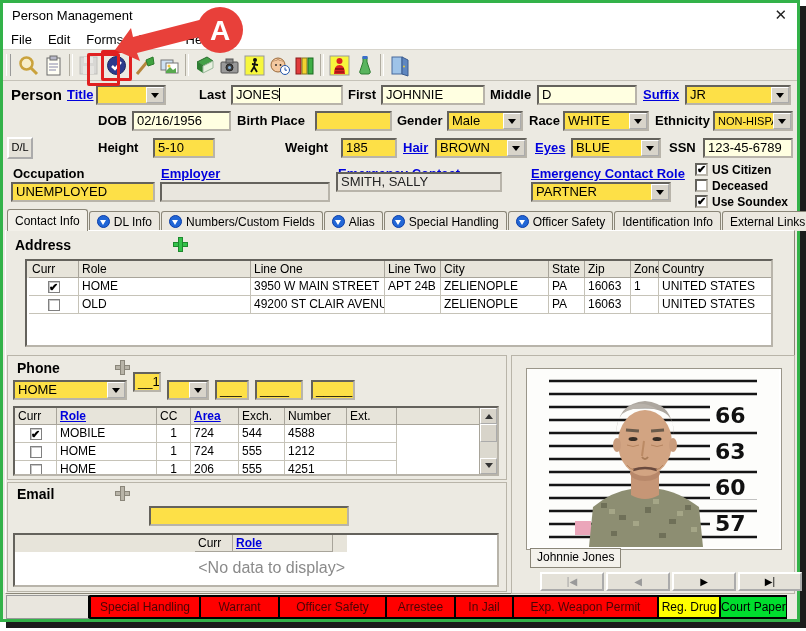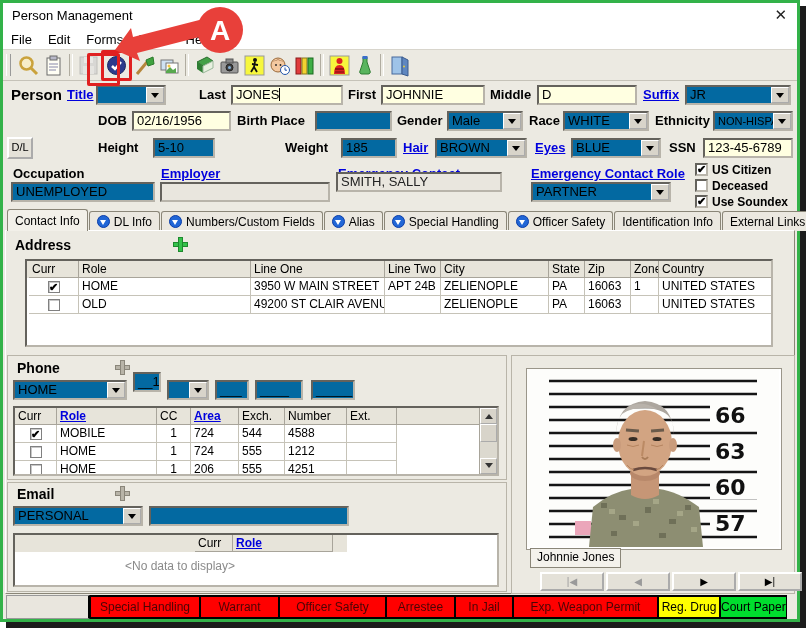--- a/index.html
+++ b/index.html
@@ -17,21 +17,21 @@
   .menuitem{padding:0 8px;white-space:nowrap;cursor:pointer;}
   #toolbar{position:absolute;left:0;top:46px;width:100%;height:30px;background:#eceae2;
     border-top:1px solid #d8d5cc;border-bottom:1px solid #c5c2b8;display:flex;align-items:center;}
   .grip{width:3px;height:22px;border-left:1px solid #fff;border-right:1px solid #999;margin:0 5px 0 3px;}
   .tbtn{width:25px;height:25px;display:flex;align-items:center;justify-content:center;cursor:pointer;}
   .tbtn svg{width:23px;height:23px;}
   .tbtn.disabled{opacity:.55;filter:grayscale(1);}
   .tsep{width:2px;height:22px;border-left:1px solid #b0aca0;border-right:1px solid #fff;margin:0 3px;}
   .hlbox{border:3px solid #e02020;border-radius:2px;line-height:0;}
   
-  .inp{position:absolute;height:20px;background:#0369a1;border:2px inset #b8b4aa;
+  .inp{position:absolute;height:20px;background:#fde047;border:2px inset #b8b4aa;
     font:13px "Liberation Sans",sans-serif;padding:0 3px;line-height:16px;box-sizing:border-box;white-space:nowrap;overflow:hidden;}
   .cream{background:#ffffe1;}
   .ro{background:#e9e6de;color:#222;}
   .cmb{display:flex;align-items:center;justify-content:space-between;padding:0 0 0 3px;}
   .cmb .val{overflow:hidden;white-space:nowrap;}
   .dbtn{width:16px;height:14px;background:#d8d4ca;border:1px outset #fff;display:flex;align-items:center;justify-content:center;flex:0 0 16px;}
   .tri{width:0;height:0;border:4px solid transparent;border-top:5px solid #000;margin-top:5px;}
   .cb{position:absolute;width:13px;height:13px;background:#fff;border:2px inset #b8b4aa;box-sizing:border-box;
     font-size:11px;line-height:9px;text-align:center;font-weight:700;}
   .cbl{position:absolute;font-size:12px;font-weight:700;white-space:nowrap;}
@@ -81,21 +81,21 @@
   .navbtn.dis{color:#9a9a9a;}
   
   #strip{position:absolute;left:3px;top:592px;width:787px;height:24px;display:flex;}
   #stripCell{width:84px;height:24px;background:#e9e6de;border:1px solid #999;border-right:2px solid #000;box-sizing:border-box;}
   .sb{flex:0 0 auto;height:24px;border:2px solid #000;border-left-width:1px;border-right-width:1px;box-sizing:border-box;
     font-size:12px;display:flex;align-items:center;justify-content:center;white-space:nowrap;cursor:pointer;}
   
   #annot{position:absolute;left:80px;top:0px;width:170px;height:62px;z-index:60;pointer-events:none;}
   #hlrect{position:absolute;left:84px;top:50px;width:27px;height:27px;border:3px solid #e02020;border-radius:2px;z-index:55;pointer-events:none;}
   .sortglyph{color:#999;font-size:9px;margin-left:14px;}
-  .nodata{position:absolute;left:0;top:24px;width:330px;text-align:center;color:#8a8a8a;font-size:12px;}
+  .nodata{position:absolute;left:0;top:24px;width:330px;text-align:right;color:#8a8a8a;font-size:16px;}
 </style>
 </head>
 <body>
 
 <div id="window">
 
   <div id="titlebar">
     <span id="titletext">Person Management</span>
     <span id="closebtn">✕</span>
   </div>
@@ -469,26 +469,20 @@
       <div class="thumb"></div>
       <div class="sbtn" style="position:absolute;bottom:0">
           <span class="dn"></span>
         </div>
     </div>
   </div>
 
   <div class="panel" style="left:4px;top:479px;width:500px;height:110px"></div>
   <span class="sectitle" style="left:14px;top:483px">Email</span>
   <span class="plus" style="left:112px;top:483px"></span>
-  <div class="inp cmb" style="left:10px;top:503px;width:130px">
-      <span class="val">PERSONAL</span>
-      <span class="dbtn">
-        <span class="tri"></span>
-      </span>
-    </div>
   <div class="inp" style="left:146px;top:503px;width:200px"></div>
   <div class="tbl" style="left:10px;top:530px;width:486px;height:54px">
     <div class="trow head" style="width:332px">
       <span class="tc" style="flex-basis:38px">Curr</span>
       <span class="tc lnk" style="flex-basis:100px"><span>Role</span></span>
       <span class="tc sortglyph" style="flex-basis:0px;border:none;padding:0">△</span>
     </div>
     <div class="nodata">&lt;No data to display&gt;</div>
   </div>
 

